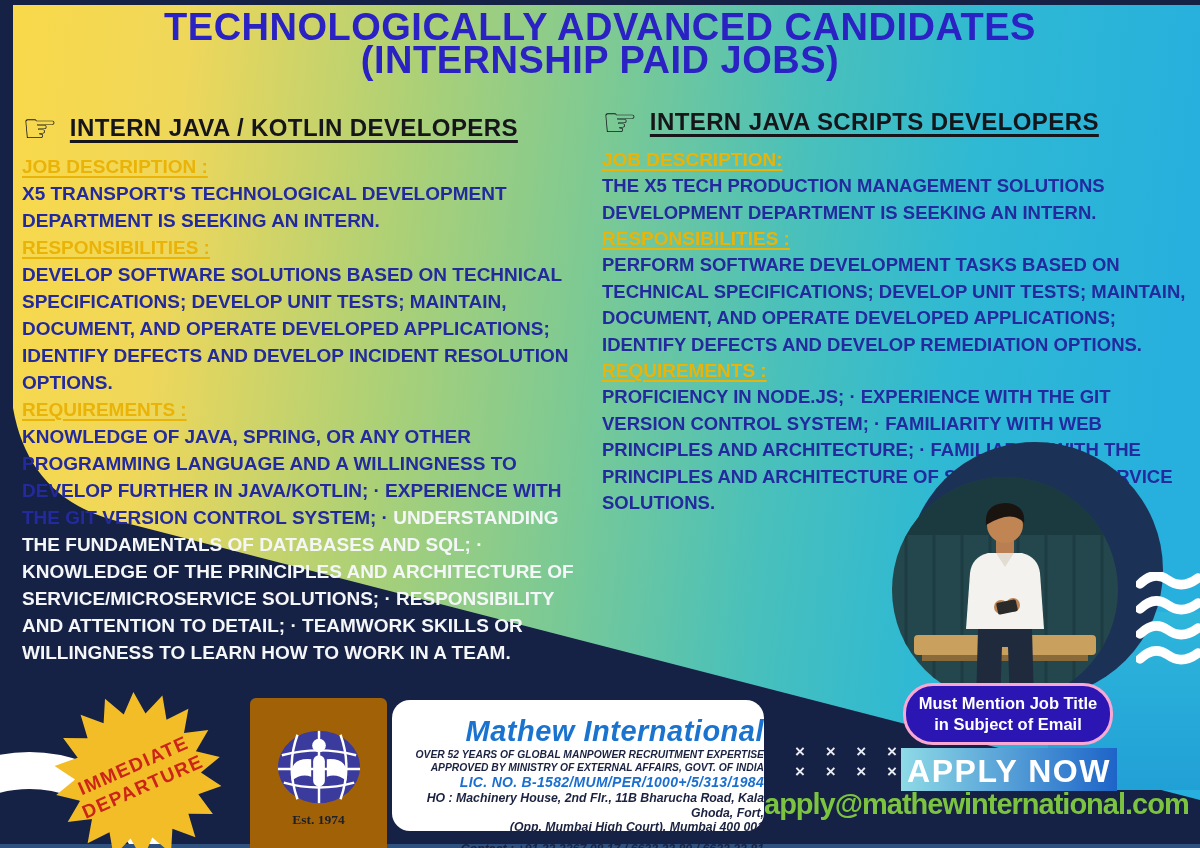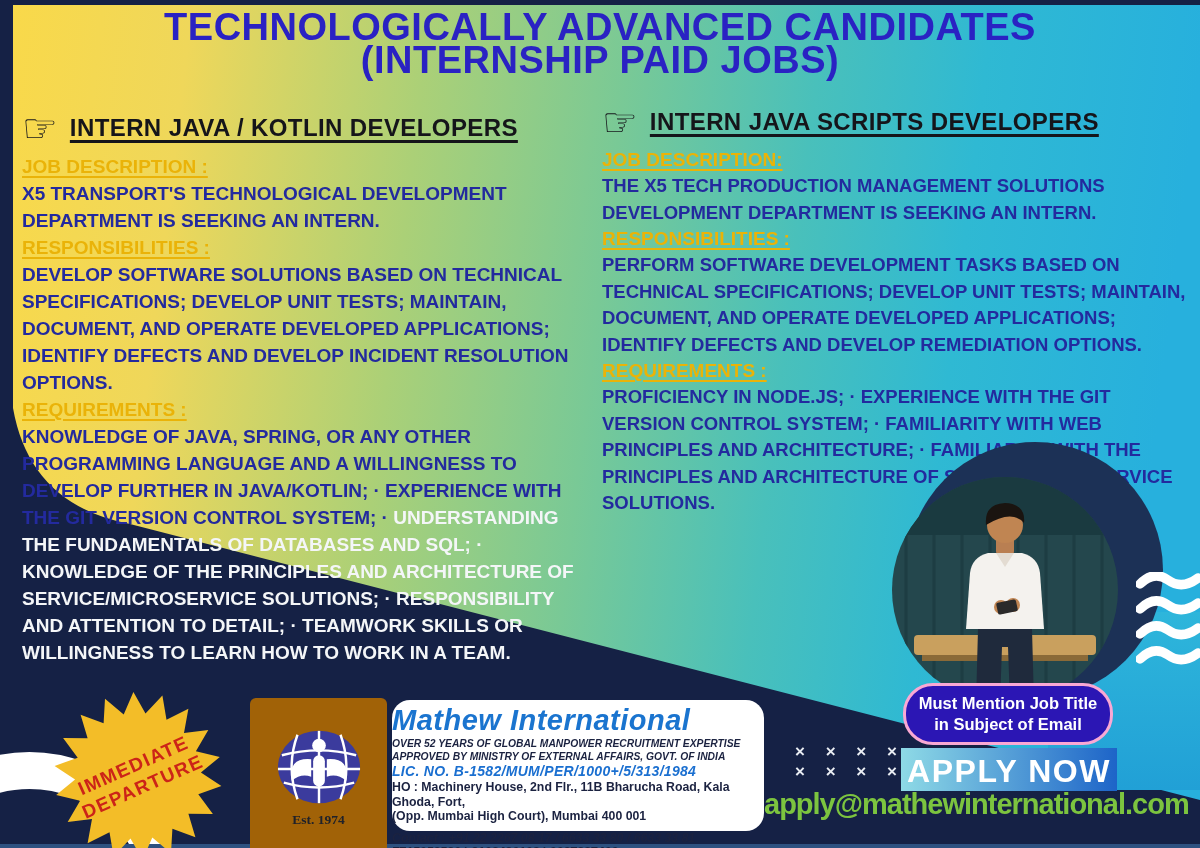--- a/index.html
+++ b/index.html
@@ -43,25 +43,25 @@
   .starburst svg{position:absolute;left:0;top:0;}
   .star-text{position:absolute;left:0;top:0;width:172px;height:172px;display:flex;flex-direction:column;
              justify-content:center;align-items:center;transform:rotate(-24deg);
              color:#cc2418;font-weight:bold;font-size:19px;line-height:23px;letter-spacing:1.5px;}
 
   .logo-card{position:absolute;left:250px;top:698px;width:137px;height:155px;background:#a16207;border-radius:6px;
              display:flex;flex-direction:column;align-items:center;justify-content:center;}
   .logo-est{font-family:"Liberation Serif",serif;font-size:13.5px;font-weight:bold;color:#20222a;margin-top:2px;}
 
   .info-card{position:absolute;left:392px;top:700px;width:372px;height:131px;background:#fff;border-radius:18px;
-             text-align:left;box-sizing:border-box;padding-top:4px;}
+             text-align:right;box-sizing:border-box;padding-top:15px;}
   .ci-name{font-size:29px;line-height:33px;font-weight:bold;font-style:italic;color:#1a74cf;letter-spacing:.5px;}
   .ci-small{font-size:10.3px;line-height:13px;font-weight:bold;font-style:italic;color:#1b2240;}
   .ci-lic{font-size:14px;line-height:17px;font-weight:bold;font-style:italic;color:#1a6fd0;letter-spacing:.3px;}
-  .ci-addr{font-size:12.3px;line-height:14.5px;font-weight:bold;color:#1b2240;}
+  .ci-addr{font-size:12.3px;line-height:14.5px;font-weight:bold;font-style:italic;color:#1b2240;}
   .ci-contact{font-size:12.3px;line-height:14.5px;font-weight:bold;font-style:italic;color:#1b2240;}
   .ci-gap{height:7px;}
 
   .x-marks{position:absolute;left:795px;top:742px;color:#e9edf3;font-weight:bold;font-size:17px;
            line-height:20px;letter-spacing:8px;}
   .mention-pill{position:absolute;left:903px;top:683px;width:210px;height:62px;background:#2b16b4;
                 border:3px solid #f9a8d4;border-radius:30px;box-sizing:border-box;
                 display:flex;flex-direction:column;justify-content:center;align-items:center;
                 color:#fff;font-weight:bold;font-size:16.5px;line-height:21px;}
   .apply-btn{position:absolute;left:901px;top:748px;width:216px;height:43px;

